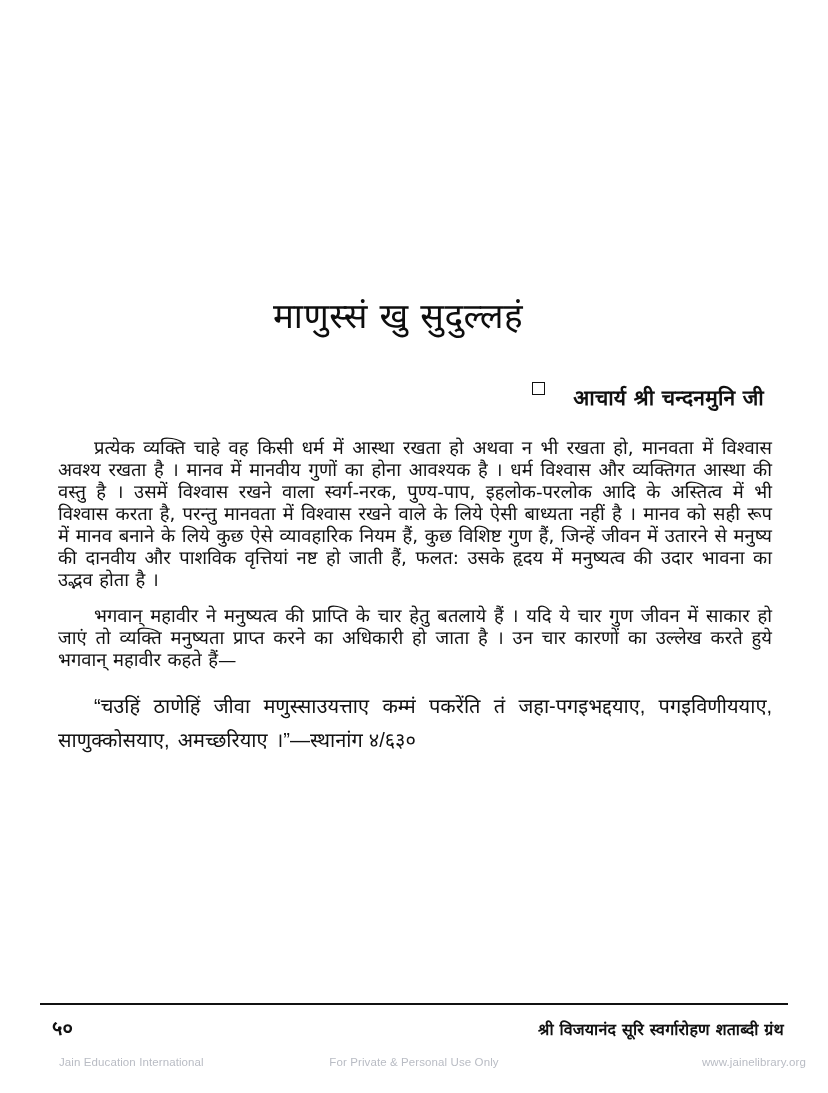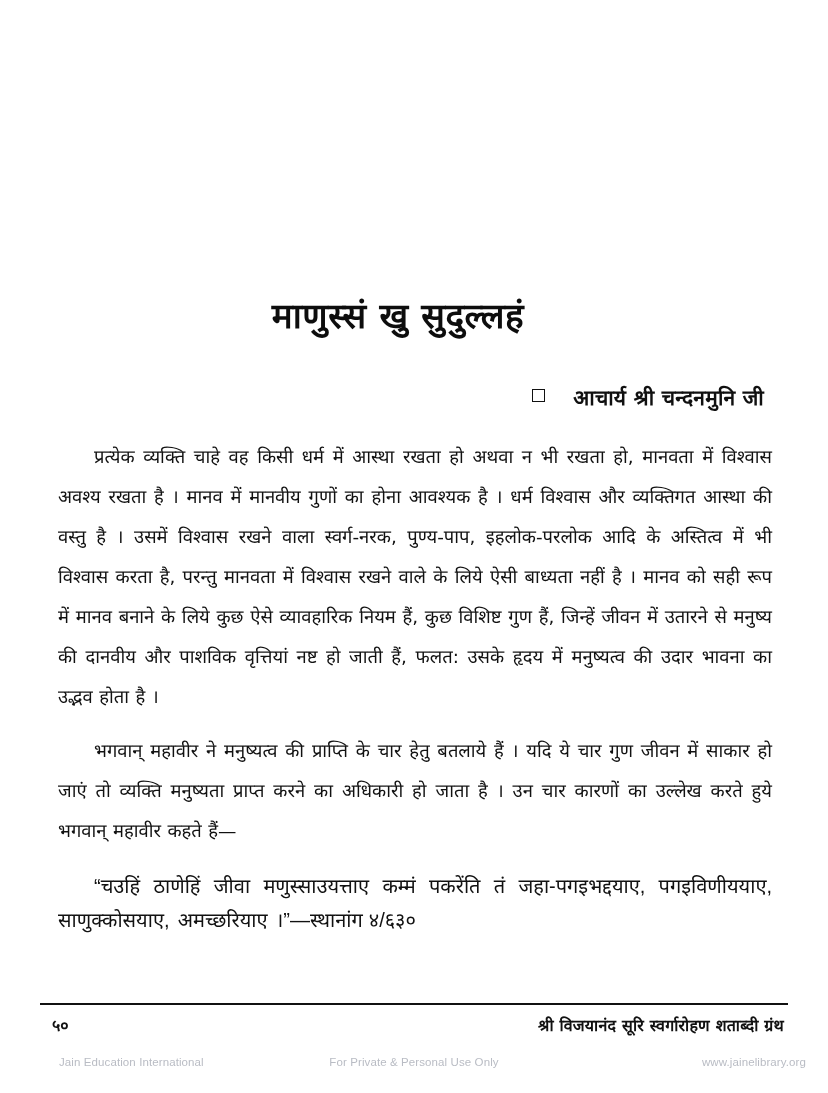--- a/index.html
+++ b/index.html
@@ -24,32 +24,31 @@
   .content {
     position: absolute;
     left: 58px;
     top: 295px;
     width: 714px;
   }
 
   .article-title {
     font-family: "DejaVu Sans", "Liberation Sans", sans-serif;
     font-size: 35px;
-    font-weight: 700;
+    font-weight: 400;
     color: #0d0d0d;
     text-align: center;
     letter-spacing: 0.5px;
     line-height: 1.25;
     margin: 0 0 44px 0;
     padding-right: 34px;
   }
 
   .byline {
     display: flex;
-    align-items: center;
     justify-content: flex-end;
     gap: 28px;
     margin: 0 0 26px 0;
     padding-right: 8px;
   }
   .byline-marker {
     display: inline-block;
     width: 11px;
     height: 11px;
     border: 1.6px solid #111;
@@ -65,21 +64,21 @@
     color: #101010;
     letter-spacing: 0.2px;
     white-space: nowrap;
   }
 
   p.body-para {
     font-family: "DejaVu Sans", "Liberation Sans", sans-serif;
     font-size: 18.4px;
     font-weight: 400;
     color: #111111;
-    line-height: 40px;
+    line-height: 22px;
     text-align: justify;
     text-justify: inter-word;
     margin: 0 0 14px 0;
     text-indent: 36px;
     word-spacing: 0.6px;
   }
   p.body-para:last-of-type { margin-bottom: 0; }
 
   p.quote-para {
     font-family: Liberation Sans, sans-serif;
@@ -108,21 +107,21 @@
     position: absolute;
     left: 40px;
     top: 1014px;
     width: 748px;
     display: flex;
     align-items: baseline;
     justify-content: space-between;
   }
   .page-number {
     font-family: "DejaVu Sans", "Liberation Sans", sans-serif;
-    font-size: 16px;
+    font-size: 20px;
     font-weight: 700;
     color: #111;
     padding-left: 12px;
   }
   .running-title {
     font-family: "DejaVu Sans", "Liberation Sans", sans-serif;
     font-size: 16px;
     font-weight: 700;
     color: #111;
     letter-spacing: 0.2px;

